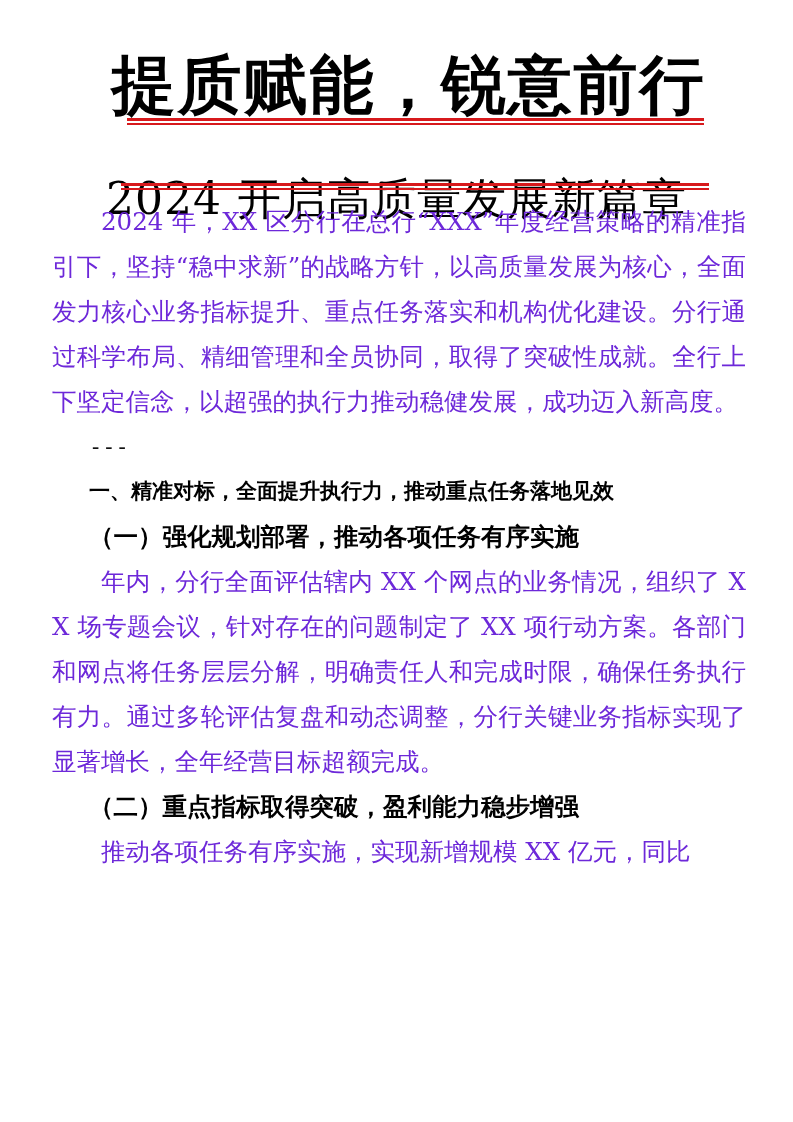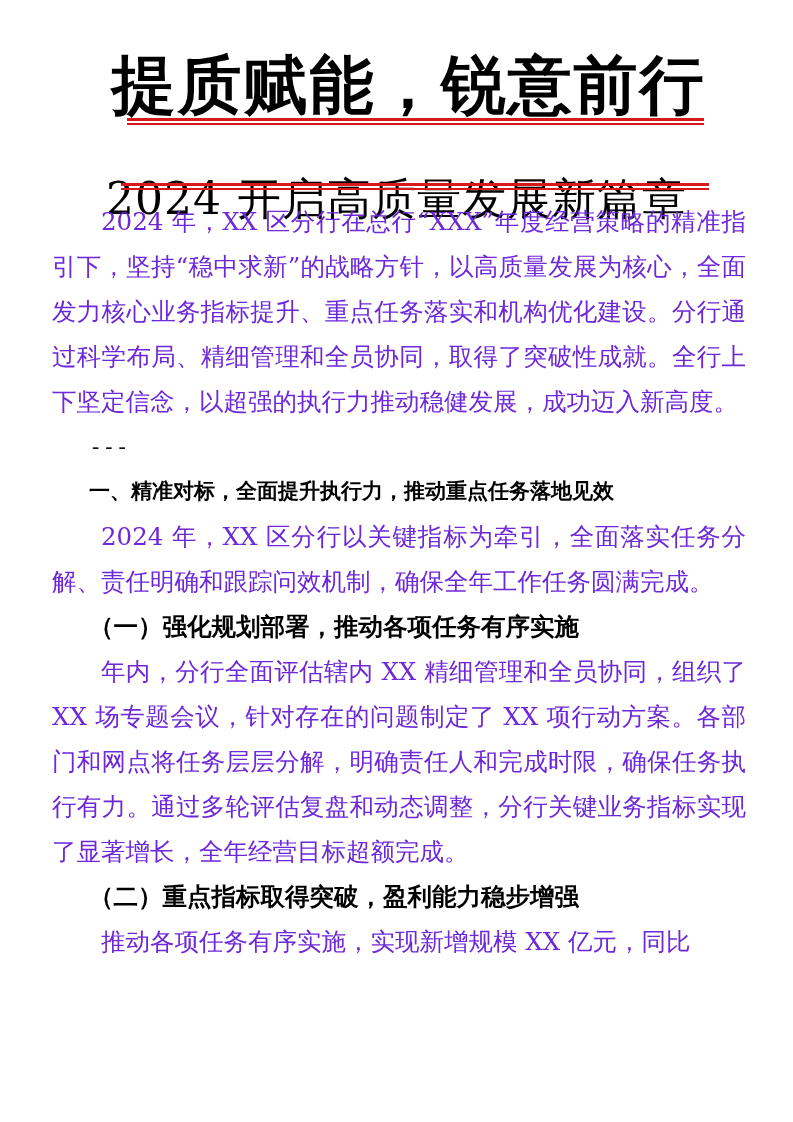--- a/index.html
+++ b/index.html
@@ -141,22 +141,21 @@
     <div class="thick"></div>
     <div class="thin"></div>
   </div>
 
   <div class="body-text">
     <p class="para">2024 年，XX 区分行在总行“XXX”年度经营策略的精准指引下，坚持“稳中求新”的战略方针，以高质量发展为核心，全面发力核心业务指标提升、重点任务落实和机构优化建设。分行通过科学布局、精细管理和全员协同，取得了突破性成就。全行上下坚定信念，以超强的执行力推动稳健发展，成功迈入新高度。</p>
 
     <p class="separator">---</p>
 
     <p class="heading-1">一、精准对标，全面提升执行力，推动重点任务落地见效</p>
-    <p class="para">2024 年，XX 区分行以关键指标为牵引，全面落实任务分解、责任明确和跟踪问效机制，确保全年工作任务圆满完成。</p>
 
     <p class="heading-2">（一）强化规划部署，推动各项任务有序实施</p>
-    <p class="para">年内，分行全面评估辖内 XX 精细管理和全员协同，组织了 XX 场专题会议，针对存在的问题制定了 XX 项行动方案。各部门和网点将任务层层分解，明确责任人和完成时限，确保任务执行有力。通过多轮评估复盘和动态调整，分行关键业务指标实现了显著增长，全年经营目标超额完成。</p>
+    <p class="para">年内，分行全面评估辖内 XX 个网点的业务情况，组织了 XX 场专题会议，针对存在的问题制定了 XX 项行动方案。各部门和网点将任务层层分解，明确责任人和完成时限，确保任务执行有力。通过多轮评估复盘和动态调整，分行关键业务指标实现了显著增长，全年经营目标超额完成。</p>
 
     <p class="heading-2">（二）重点指标取得突破，盈利能力稳步增强</p>
     <p class="para">推动各项任务有序实施，实现新增规模 XX 亿元，同比</p>
   </div>
 
 </div>
 
 </body></html>

